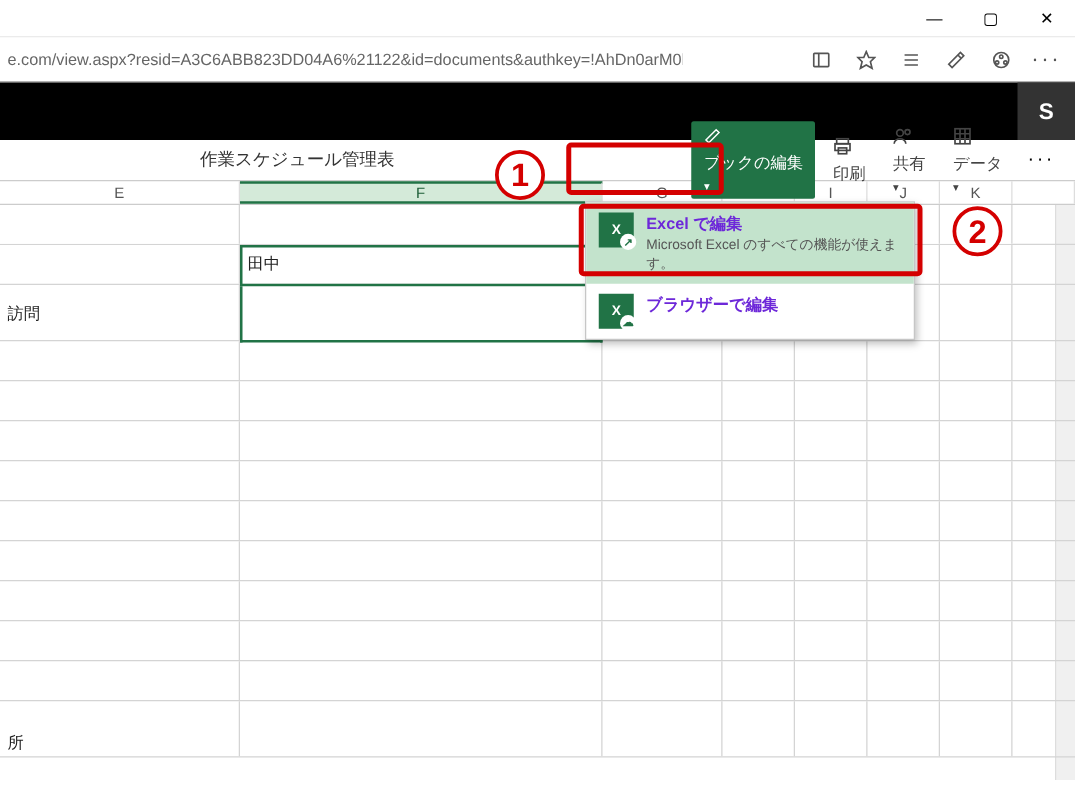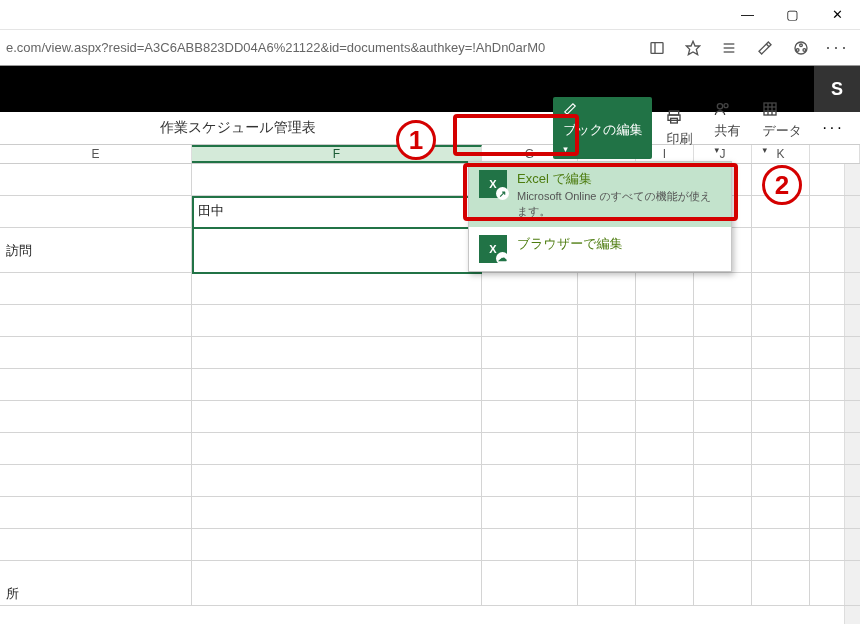--- a/index.html
+++ b/index.html
@@ -38,21 +38,21 @@
   .callout { position: absolute; width: 40px; height: 40px; border: 3px solid #d40000; border-radius: 50%; background: #fff; color: #d40000; font-size: 26px; font-weight: bold; display: flex; align-items: center; justify-content: center; z-index: 40; font-family: Arial, sans-serif;}
   .c1 { left: 396px; top: 120px; }
   .c2 { left: 762px; top: 165px; }
   
   
   .dropdown { position: absolute; left: 468px; top: 161px; width: 264px; background: #fff; border: 1px solid #c6c6c6; box-shadow: 2px 3px 6px rgba(0,0,0,0.25); z-index: 20; }
   .dd-item { display: flex; padding: 8px 10px; gap: 10px; }
   .dd-item.selected { background: #c3e3cc; }
   .dd-icon { width: 28px; height: 28px; flex: 0 0 28px; background: #217346; color: #fff; display: flex; align-items: center; justify-content: center; font-size: 11px; font-weight: bold; position: relative;}
   .dd-icon .sub { position: absolute; right: -2px; bottom: -2px; width: 13px; height: 13px; background: #fff; border-radius: 50%; display:flex;align-items:center;justify-content:center;font-size:9px;color:#217346;}
-  .dd-text .t1 { font-size: 13px; font-weight: normal; color: #4d7c0f; margin-bottom: 1px;}
+  .dd-text .t1 { font-size: 13px; font-weight: bold; color: #6d28d9; margin-bottom: 1px;}
   .dd-text .t2 { font-size: 11px; color: #555; line-height: 1.35;}
   
   
   .col-headers { height: 20px; display: flex; border-top: 1px solid #ccc; border-bottom: 1px solid #ccc; background: #fff;}
   .ch { border-right: 1px solid #ddd; display: flex; align-items: center; justify-content: center; font-size: 12px; color: #555;}
   .ch.active { background: #d4ead9; color: #1a5c35; font-weight: 500; border-top: 2px solid #217346; border-bottom: 2px solid #217346;}
   
   
   .grid-wrap { position: relative; height: 460px; font-family: Liberation Serif, serif; }
   .grid { position: absolute; inset: 0; }
@@ -176,21 +176,21 @@
     </div>
     <div class="ellipsis">···</div>
   </div>
 </div>
 
 <div class="dropdown">
   <div class="dd-item selected">
     <div class="dd-icon">X<span class="sub">↗</span></div>
     <div class="dd-text">
       <div class="t1">Excel で編集</div>
-      <div class="t2">Microsoft Online のすべての機能が使えます。</div>
+      <div class="t2">Microsoft Excel のすべての機能が使えます。</div>
     </div>
   </div>
   <div class="dd-item">
     <div class="dd-icon">X<span class="sub">☁</span></div>
     <div class="dd-text">
       <div class="t1">ブラウザーで編集</div>
     </div>
   </div>
 </div>
 

